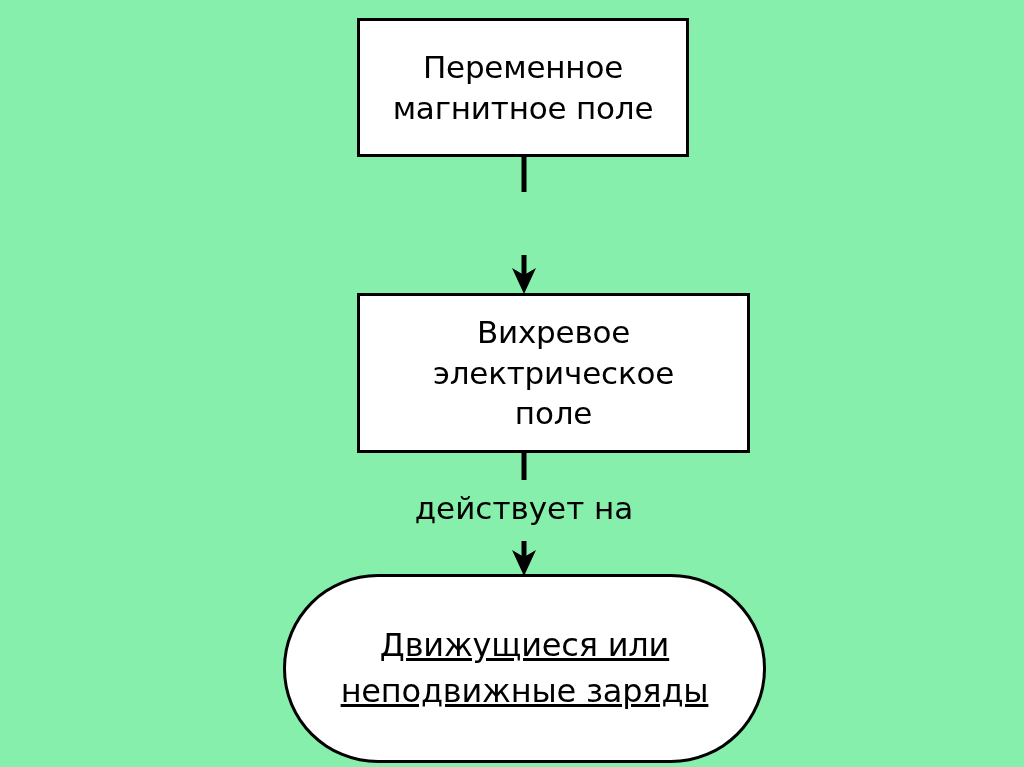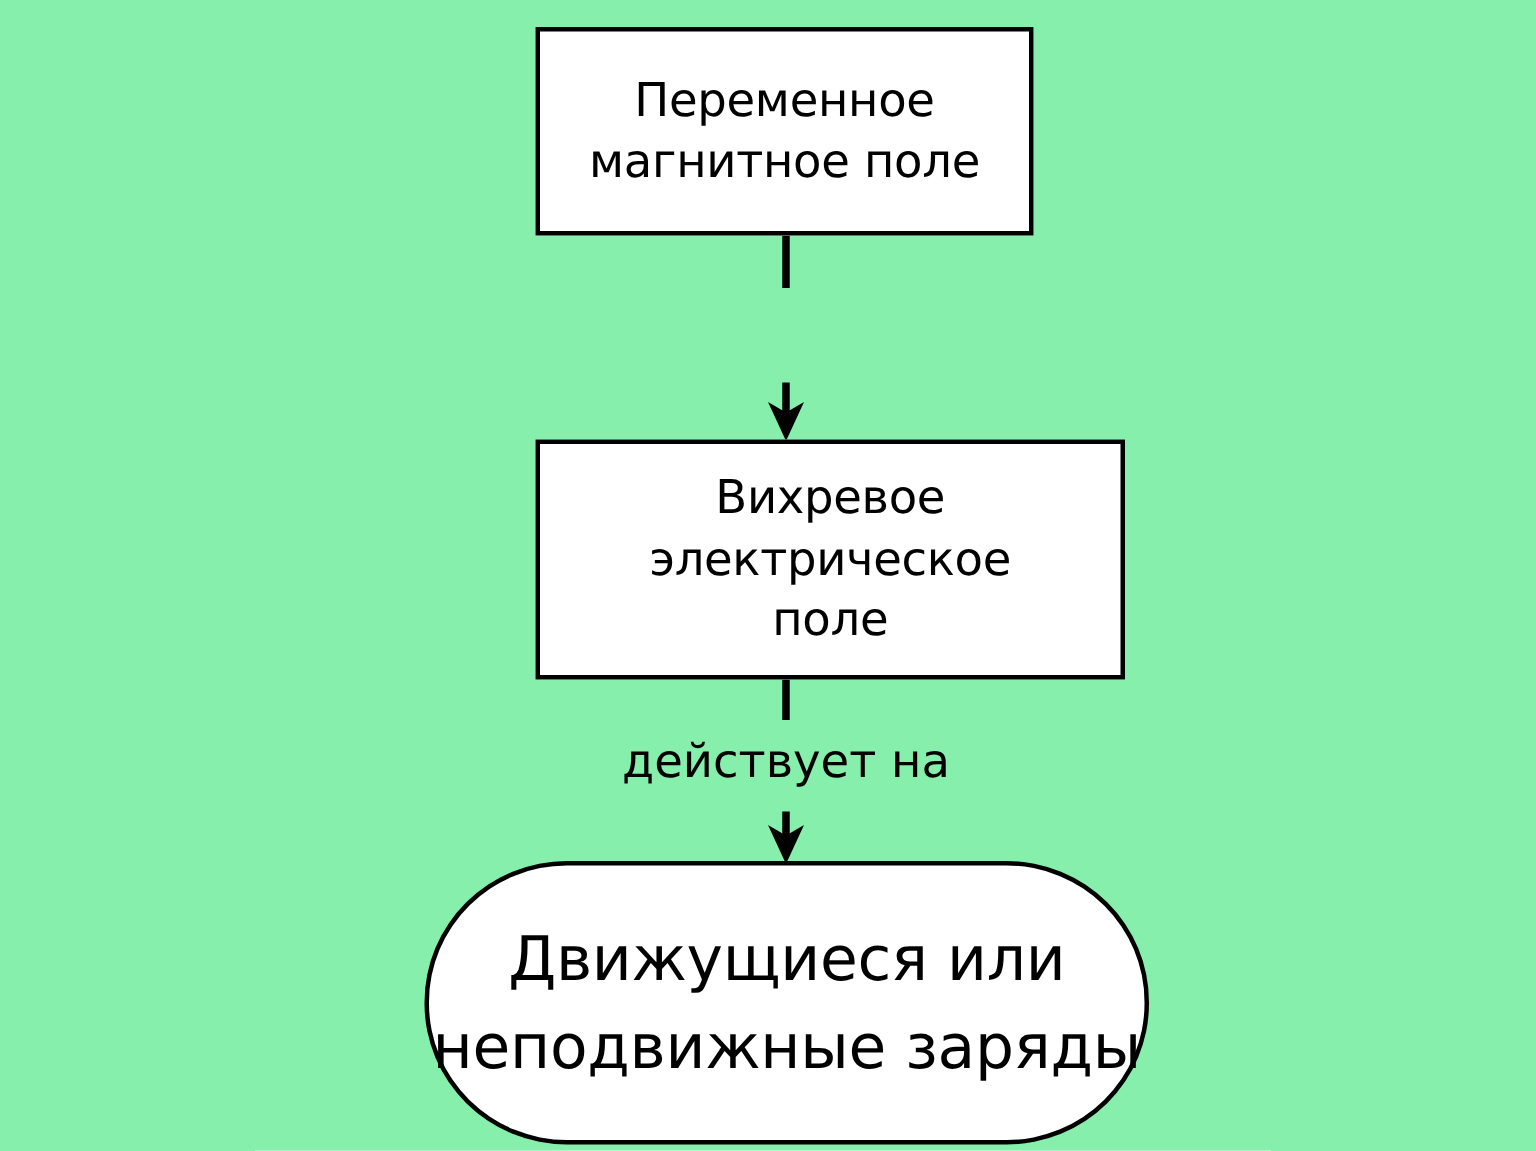--- a/index.html
+++ b/index.html
@@ -54,22 +54,23 @@
     height: 160px;
   }
   #node-charges {
     left: 283px;
     top: 574px;
     width: 483px;
     height: 189px;
     border-radius: 95px / 94px;
   }
   #node-charges .node-text {
-    font-size: 41px;
+    font-size: 32px;
     line-height: 1.42;
+    text-decoration: underline;
   }
 
   
   .connector {
     position: absolute;
     left: 0;
     top: 0;
     width: 1024px;
     height: 767px;
     pointer-events: none;

